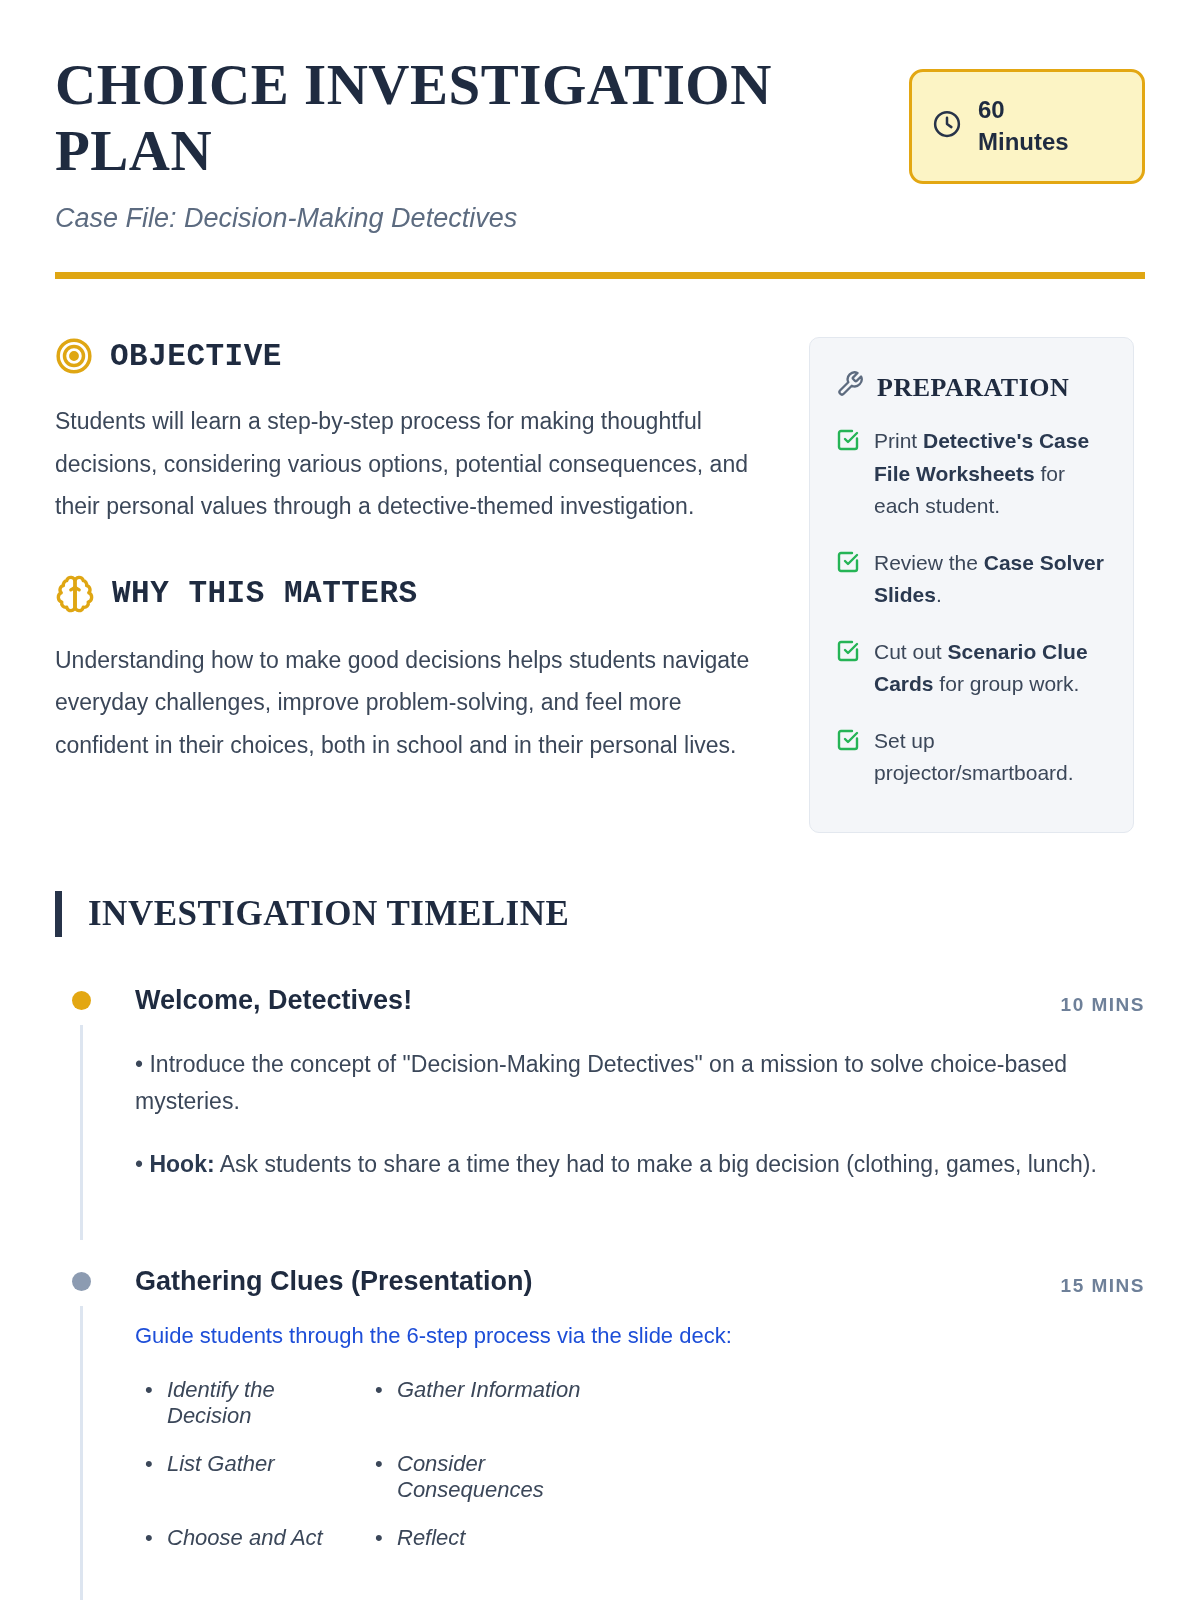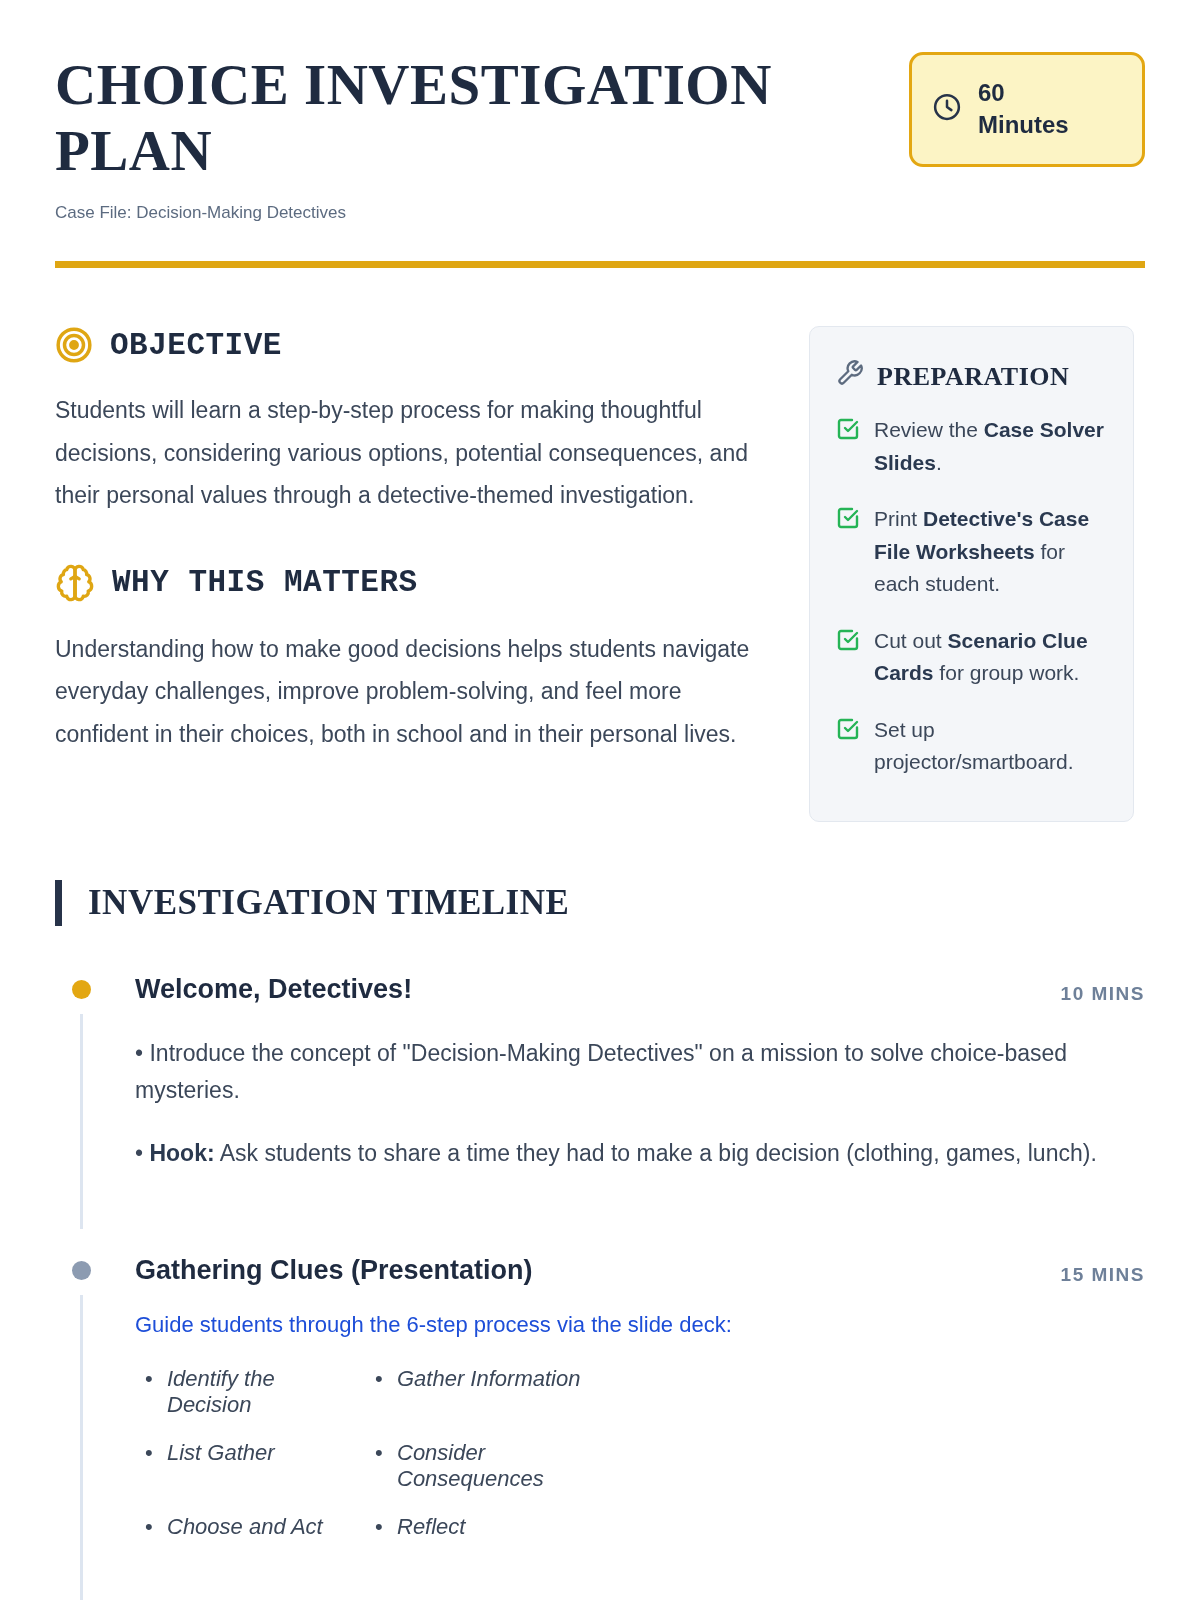--- a/index.html
+++ b/index.html
@@ -13,27 +13,28 @@
     font-family: "Liberation Serif", "DejaVu Serif", serif;
     font-weight: 700;
     font-size: 57px;
     line-height: 1.15;
     letter-spacing: 0.5px;
     color: #1f2b40;
     max-width: 800px;
     margin-bottom: 20px;
   }
   .subtitle {
-    font-size: 17px;
+    font-style: italic;
+    font-size: 27px;
     color: #5c6b80;
     margin-bottom: 38px;
   }
   .duration-badge {
     position: absolute;
-    top: 52px;
+    top: 69px;
     right: 55px;
     width: 236px;
     background: #fcf4c5;
     border: 3px solid #e3a712;
     border-radius: 14px;
     padding: 22px 20px;
     display: flex;
     align-items: center;
     gap: 16px;
   }
@@ -218,30 +219,30 @@
           <span>PREPARATION</span>
         </div>
         <ul class="prep-list">
           <li>
             <span class="check">
               <svg width="24" height="24" viewBox="0 0 24 24" fill="none" stroke="#25b456" stroke-width="2.4" stroke-linecap="round" stroke-linejoin="round">
                 <path d="M21 10.5V19a2 2 0 0 1-2 2H5a2 2 0 0 1-2-2V5a2 2 0 0 1 2-2h11"></path>
                 <path d="m9 11 3 3 9-9"></path>
               </svg>
             </span>
-            <span><span>Review the </span><b>Case Solver Slides</b><span>.</span></span>
+            <span><span>Print </span><b>Detective's Case File Worksheets</b><span> for each student.</span></span>
           </li>
           <li>
             <span class="check">
               <svg width="24" height="24" viewBox="0 0 24 24" fill="none" stroke="#25b456" stroke-width="2.4" stroke-linecap="round" stroke-linejoin="round">
                 <path d="M21 10.5V19a2 2 0 0 1-2 2H5a2 2 0 0 1-2-2V5a2 2 0 0 1 2-2h11"></path>
                 <path d="m9 11 3 3 9-9"></path>
               </svg>
             </span>
-            <span><span>Print </span><b>Detective's Case File Worksheets</b><span> for each student.</span></span>
+            <span><span>Review the </span><b>Case Solver Slides</b><span>.</span></span>
           </li>
           <li>
             <span class="check">
               <svg width="24" height="24" viewBox="0 0 24 24" fill="none" stroke="#25b456" stroke-width="2.4" stroke-linecap="round" stroke-linejoin="round">
                 <path d="M21 10.5V19a2 2 0 0 1-2 2H5a2 2 0 0 1-2-2V5a2 2 0 0 1 2-2h11"></path>
                 <path d="m9 11 3 3 9-9"></path>
               </svg>
             </span>
             <span><span>Cut out </span><b>Scenario Clue Cards</b><span> for group work.</span></span>
           </li>

